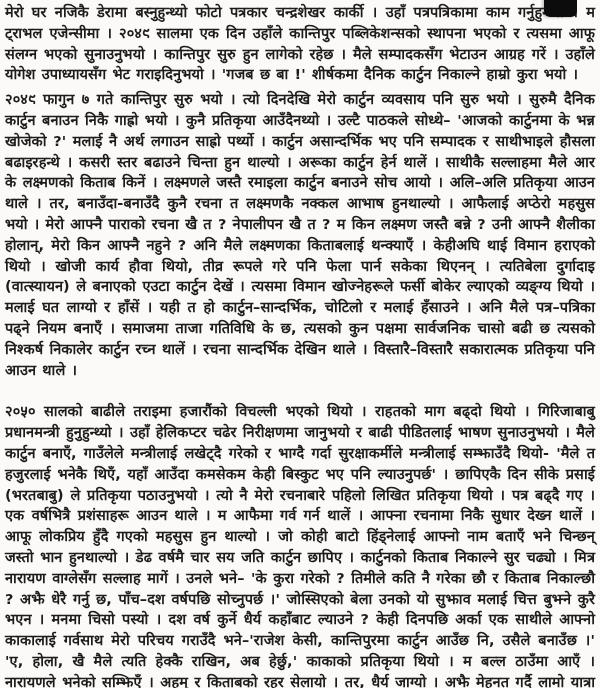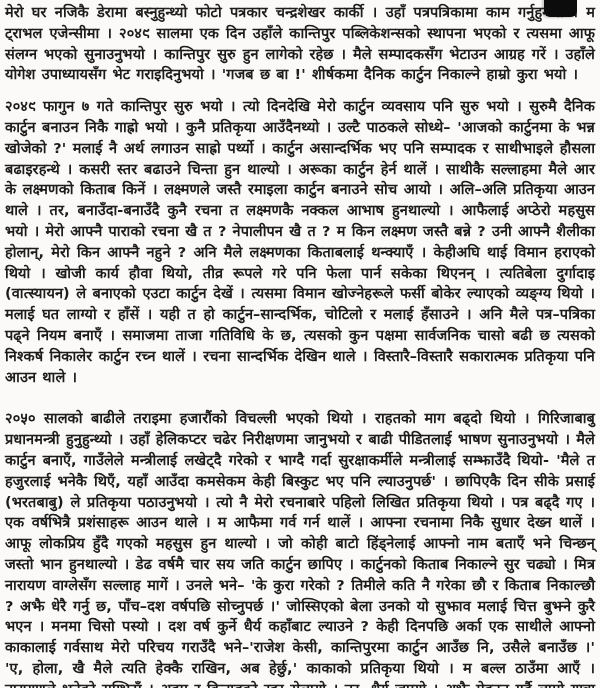--- a/index.html
+++ b/index.html
@@ -28,21 +28,21 @@
     font-weight: 600;
     text-align: justify;
     text-justify: inter-word;
     letter-spacing: 0.1px;
     word-spacing: 1px;
   }
   .article p {
     margin: 0;
   }
   .article p + p.flow {
-    margin-top: 11px;
+    margin-top: 4px;
   }
   .article p.spaced {
     margin-top: 21px;
   }
   .corner-icon {
     position: absolute;
     top: -8px;
     right: 23px;
     width: 33px;
     height: 25px;

